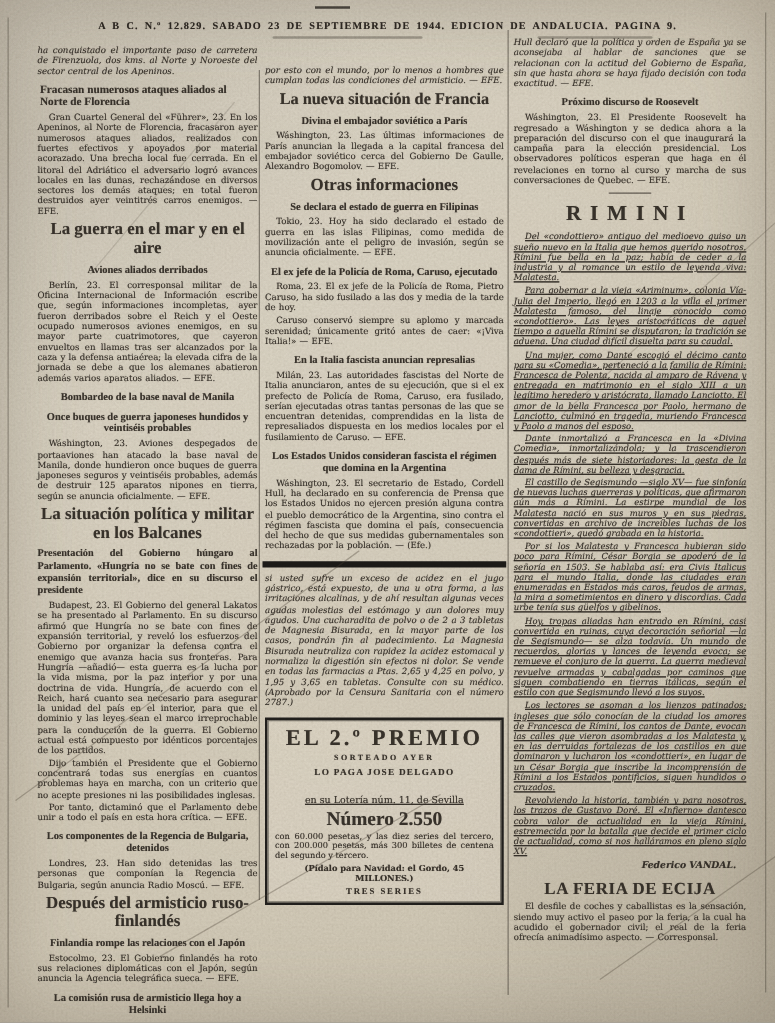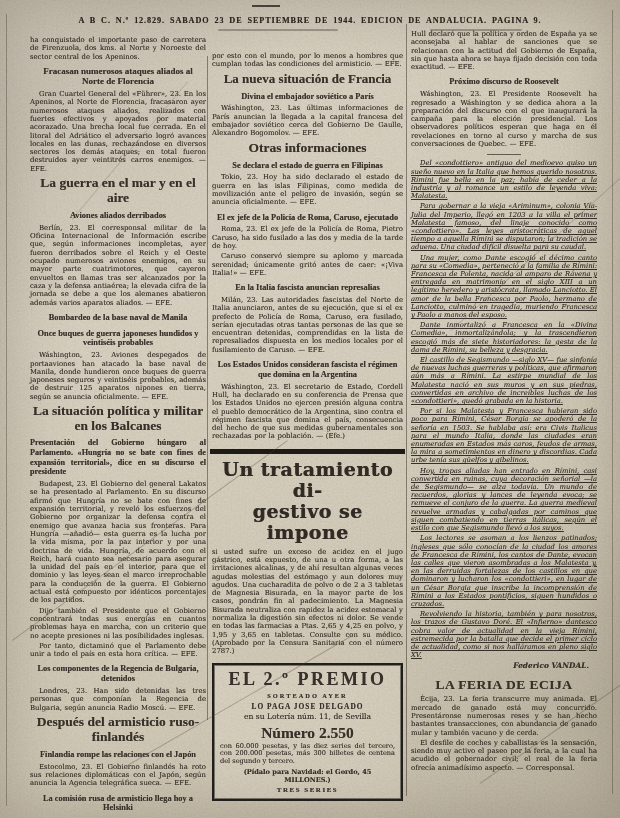--- a/index.html
+++ b/index.html
@@ -23,39 +23,39 @@
   
   .vrule{width:1px;background:rgba(52,46,38,0.5);}
   .edge{width:1px;background:rgba(60,54,46,0.38);}
   
   .col{position:absolute;}
   .lcol{left:30px;top:36px;width:176px;}
   .mcol{left:212px;top:52px;width:191px;}
   .rcol{left:411px;top:30px;width:186px;}
   .p{font-size:6.9px;line-height:8.3px;text-align:justify;margin:0 0 2px;
      text-indent:9px;word-spacing:0.4px;}
-  .p.noind{text-indent:0;}
+  .p.noind{text-indent:0;font-style:italic;}
   .h1{font:bold 13.5px/15px "Liberation Serif", serif;text-align:center;margin:0 2px 4px;}
   .h1.one{font-size:13px;}
   .h2{font:bold 8.4px/9.8px "Liberation Serif", serif;text-align:center;margin:6px 1px 3px;}
   .h2j{font:bold 8.2px/9.8px "Liberation Serif", serif;text-align:justify;margin:5px 0 3px;}
-  .h3{font:bold 9px/10.6px "Liberation Serif", serif;text-align:center;margin:5px 2px 3px;}
+  .h3{font:bold 9px/10.6px "Liberation Serif", serif;margin:5px 2px 3px;}
   .ess{font:italic 6.8px/8.2px "DejaVu Serif", serif;text-align:justify;margin:0 0 2px;text-indent:9px;text-decoration:underline;}
   .sig{font:italic bold 7.4px/9px "DejaVu Serif", serif;text-align:right;padding-right:8px;margin:2px 0 2px;}
   .dashrule{width:34px;height:1px;background:rgba(50,44,38,0.7);margin:6px auto 4px;}
   
   .bar{height:5px;background:#1d1b18;margin:8px -2px 5px;}
   .adh{font:bold 19px/21px "DejaVu Serif", serif;text-align:center;letter-spacing:0.5px;
        white-space:pre-line;margin:2px 0 5px;text-shadow:0.5px 0 0 currentColor;}
   .lotbox{border:2.5px solid #211f1c;box-shadow:inset 0 0 0 1px rgba(33,31,28,0.5);
           padding:4px 6px 4px;margin:7px 0 0;background:rgba(235,229,214,0.25);}
   .lot1{font:bold 18px/20px "Liberation Serif", serif;text-align:center;letter-spacing:2.5px;}
   .lot2{font:bold 6.4px/8px "Liberation Serif", serif;text-align:center;letter-spacing:2px;margin-top:3px;}
   .lot3{font:bold 7.4px/9px "Liberation Serif", serif;text-align:center;letter-spacing:1px;margin-top:2px;}
-  .lot4{font:7.6px/9px "DejaVu Serif", serif;text-align:center;margin-top:1px;}
+  .lot4{font:7.6px/9px "DejaVu Serif", serif;text-align:center;margin-top:13px;text-decoration:underline;}
   .lotnum{font:bold 15.5px/17px "Liberation Serif", serif;text-align:center;margin:3px 0 2px;}
   .lotbody{font-size:6.6px;line-height:7.9px;text-align:justify;}
   .lotnav{font:bold 6.6px/8px "DejaVu Serif", serif;text-align:center;margin-top:2px;}
   .lotser{font:bold 7px/9px "Liberation Serif", serif;text-align:center;letter-spacing:1.5px;margin-top:2px;}
   .rimini{font:bold 17px/19px "Liberation Serif", serif;letter-spacing:7px;text-align:center;margin:6px 0 5px;}
   .feriah{font:bold 13.5px/15px "Liberation Serif", serif;text-align:center;letter-spacing:0.5px;margin:7px 0 3px;}
   
   .scr{position:absolute;height:1.3px;background:rgba(72,64,53,0.33);border-radius:2px;}
   .noise{position:absolute;left:0;top:0;pointer-events:none;opacity:0.25;mix-blend-mode:multiply;}
 </style>
@@ -108,54 +108,52 @@
     <p class="p">Tokio, 23. Hoy ha sido declarado el estado de guerra en las islas Filipinas, como medida de movilización ante el peligro de invasión, según se anuncia oficialmente. — EFE.</p>
     <div class="h2">El ex jefe de la Policía de Roma, Caruso, ejecutado</div>
     <p class="p">Roma, 23. El ex jefe de la Policía de Roma, Pietro Caruso, ha sido fusilado a las dos y media de la tarde de hoy.</p>
     <p class="p">Caruso conservó siempre su aplomo y marcada serenidad; únicamente gritó antes de caer: «¡Viva Italia!» — EFE.</p>
     <div class="h2">En la Italia fascista anuncian represalias</div>
     <p class="p">Milán, 23. Las autoridades fascistas del Norte de Italia anunciaron, antes de su ejecución, que si el ex prefecto de Policía de Roma, Caruso, era fusilado, serían ejecutadas otras tantas personas de las que se encuentran detenidas, comprendidas en la lista de represaliados dispuesta en los medios locales por el fusilamiento de Caruso. — EFE.</p>
     <div class="h2">Los Estados Unidos consideran fascista el régimen que domina en la Argentina</div>
     <p class="p">Wáshington, 23. El secretario de Estado, Cordell Hull, ha declarado en su conferencia de Prensa que los Estados Unidos no ejercen presión alguna contra el pueblo democrático de la Argentina, sino contra el régimen fascista que domina el país, consecuencia del hecho de que sus medidas gubernamentales son rechazadas por la población. — (Efe.)</p>
 
     <div class="bar"></div>
-    <div class="adh">Un tratamiento di-
-gestivo se impone</div>
     <p class="p noind">si usted sufre un exceso de acidez en el jugo gástrico, está expuesto, de una u otra forma, a las irritaciones alcalinas, y de ahí resultan algunas veces agudas molestias del estómago y aun dolores muy agudos. Una cucharadita de polvo o de 2 a 3 tabletas de Magnesia Bisurada, en la mayor parte de los casos, pondrán fin al padecimiento. La Magnesia Bisurada neutraliza con rapidez la acidez estomacal y normaliza la digestión sin efectos ni dolor. Se vende en todas las farmacias a Ptas. 2,65 y 4,25 en polvo, y 1,95 y 3,65 en tabletas. Consulte con su médico. (Aprobado por la Censura Sanitaria con el número 2787.)</p>
 
     <div class="lotbox">
       <div class="lot1">EL 2.º PREMIO</div>
       <div class="lot2">SORTEADO AYER</div>
       <div class="lot3">LO PAGA JOSE DELGADO</div>
       <div class="lot4">en su Lotería núm. 11, de Sevilla</div>
       <div class="lotnum">Número 2.550</div>
       <div class="lotbody">con 60.000 pesetas, y las diez series del tercero, con 200.000 pesetas, más 300 billetes de centena del segundo y tercero.</div>
       <div class="lotnav">(Pídalo para Navidad: el Gordo, 45 MILLONES.)</div>
       <div class="lotser">TRES SERIES</div>
     </div>
 
   </div>
 
   <div class="col rcol txt">
     <p class="p noind">Hull declaró que la política y orden de España ya se aconsejaba al hablar de sanciones que se relacionan con la actitud del Gobierno de España, sin que hasta ahora se haya fijado decisión con toda exactitud. — EFE.</p>
     <div class="h2">Próximo discurso de Roosevelt</div>
     <p class="p">Wáshington, 23. El Presidente Roosevelt ha regresado a Wáshington y se dedica ahora a la preparación del discurso con el que inaugurará la campaña para la elección presidencial. Los observadores políticos esperan que haga en él revelaciones en torno al curso y marcha de sus conversaciones de Quebec. — EFE.</p>
     <div class="dashrule"></div>
+    <div class="rimini">RIMINI</div>
     <p class="ess">Del «condottiero» antiguo del medioevo quiso un sueño nuevo en la Italia que hemos querido nosotros. Rímini fue bella en la paz; había de ceder a la industria y al romance un estilo de leyenda viva: Malatesta.</p>
     <p class="ess">Para gobernar a la vieja «Ariminum», colonia Vía-Julia del Imperio, llegó en 1203 a la villa el primer Malatesta famoso, del linaje conocido como «condottiero». Las leyes aristocráticas de aquel tiempo a aquella Rímini se disputaron; la tradición se aduena. Una ciudad difícil disuelta para su caudal.</p>
     <p class="ess">Una mujer, como Dante escogió el décimo canto para su «Comedia», perteneció a la familia de Rímini: Francesca de Polenta, nacida al amparo de Rávena y entregada en matrimonio en el siglo XIII a un legítimo heredero y aristócrata, llamado Lanciotto. El amor de la bella Francesca por Paolo, hermano de Lanciotto, culminó en tragedia, muriendo Francesca y Paolo a manos del esposo.</p>
-    <p class="ess">Dante inmortalizó a Francesca en la «Divina Comedia», inmortalizándola; y la trascendieron escogió más de siete historiadores: la gesta de la dama de Rímini, su belleza y desgracia.</p>
+    <p class="ess">Dante inmortalizó a Francesca en la «Divina Comedia», inmortalizándola; y la trascendieron después más de siete historiadores: la gesta de la dama de Rímini, su belleza y desgracia.</p>
     <p class="ess">El castillo de Segismundo —siglo XV— fue sinfonía de nuevas luchas guerreras y políticas, que afirmaron aún más a Rímini. La estirpe mundial de los Malatesta nació en sus muros y en sus piedras, convertidas en archivo de increíbles luchas de los «condottieri», quedó grabada en la historia.</p>
     <p class="ess">Por si los Malatesta y Francesca hubieran sido poco para Rímini, César Borgia se apoderó de la señoría en 1503. Se hablaba así: era Civis Italicus para el mundo Italia, donde las ciudades eran enumeradas en Estados más caros, feudos de armas, la mira a sometimientos en dinero y discordias. Cada urbe tenía sus güelfos y gibelinos.</p>
     <p class="ess">Hoy, tropas aliadas han entrado en Rímini, casi convertida en ruinas, cuya decoración señorial —la de Segismundo— se alza todavía. Un mundo de recuerdos, glorias y lances de leyenda evoca; se remueve el conjuro de la guerra. La guerra medieval revuelve armadas y cabalgadas por caminos que siguen combatiendo en tierras itálicas, según el estilo con que Segismundo llevó a los suyos.</p>
     <p class="ess">Los lectores se asoman a los lienzos patinados; ingleses que sólo conocían de la ciudad los amores de Francesca de Rímini, los cantos de Dante, evocan las calles que vieron asombradas a los Malatesta y, en las derruidas fortalezas de los castillos en que dominaron y lucharon los «condottieri», en lugar de un César Borgia que inscribe la incomprensión de Rímini a los Estados pontificios, siguen hundidos o cruzados.</p>
     <p class="ess">Revolviendo la historia, también y para nosotros, los trazos de Gustavo Doré. El «Infierno» dantesco cobra valor de actualidad en la vieja Rímini, estremecida por la batalla que decide el primer ciclo de actualidad, como si nos halláramos en pleno siglo XV.</p>
     <div class="sig">Federico VANDAL.</div>
     <div class="feriah">LA FERIA DE ECIJA</div>
-    <p class="p">Écija, 23. La feria transcurre muy animada. El mercado de ganado está muy concurrido. Presentáronse numerosas reses y se han hecho bastantes transacciones, con abundancia de ganado mular y también vacuno y de cerda.</p>
     <p class="p">El desfile de coches y caballistas es la sensación, siendo muy activo el paseo por la feria, a la cual ha acudido el gobernador civil; el real de la feria ofrecía animadísimo aspecto. — Corresponsal.</p>
   </div>
 
   <div class="scr" style="left:-20px;top:540px;width:340px;transform:rotate(-36deg);"></div>
   <div class="scr" style="left:110px;top:700px;width:260px;transform:rotate(-30deg);"></div>
   <div class="scr" style="left:420px;top:250px;width:240px;transform:rotate(-42deg);opacity:0.7;"></div>
   <div class="scr" style="left:460px;top:720px;width:220px;transform:rotate(-35deg);"></div>
   <div class="scr" style="left:40px;top:150px;width:180px;transform:rotate(-50deg);opacity:0.55;"></div>
 
   <svg class="noise" width="620" height="818" aria-hidden="true">

